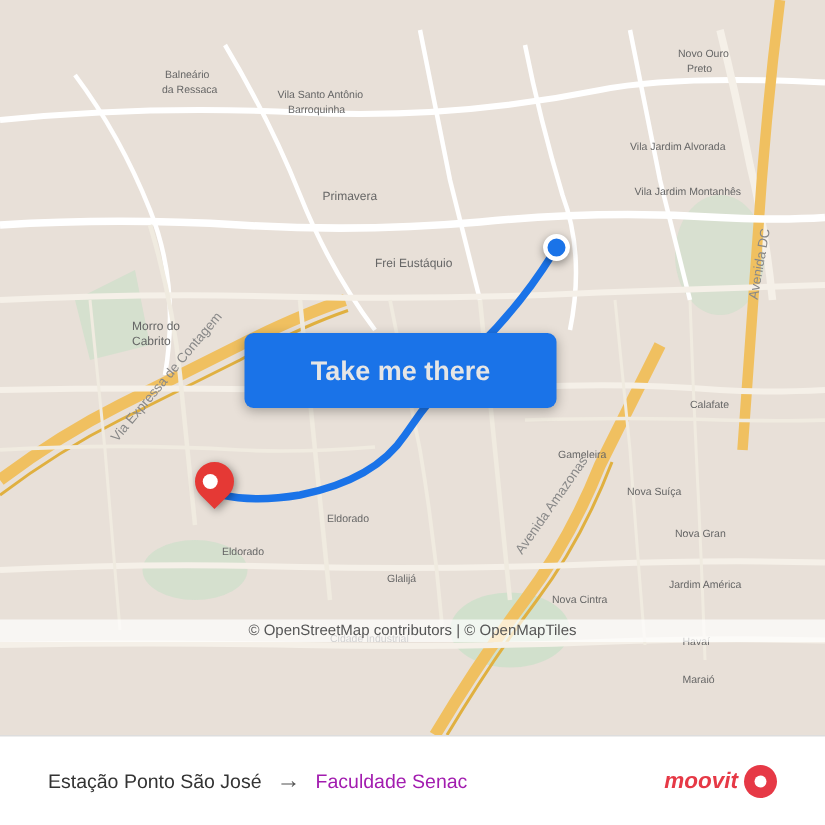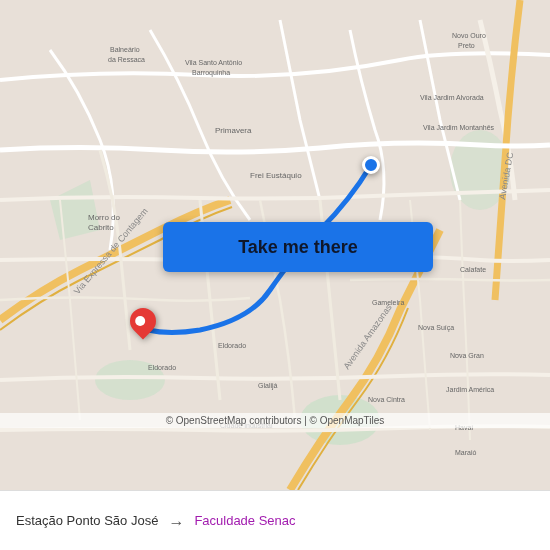--- a/index.html
+++ b/index.html
@@ -24,24 +24,24 @@
       position: absolute;
       top: 0; left: 0;
       width: 100%; height: 100%;
     }
 
     
     #take-me-there-btn {
       position: absolute;
       top: 222px;
       left: 163px;
-      width: 270px;
+      width: 208px;
       height: 50px;
       background: #1a73e8;
-      color: #0f172a;
+      color: #e5e5e5;
       border: none;
       border-radius: 6px;
       font-size: 18px;
       font-weight: bold;
       cursor: pointer;
       display: flex;
       align-items: center;
       justify-content: center;
       box-shadow: 0 2px 8px rgba(0,0,0,0.3);
       z-index: 10;
@@ -83,21 +83,21 @@
       transform: rotate(45deg);
     }
 
     
     #footer {
       width: 550px;
       height: 60px;
       background: white;
       display: flex;
       align-items: center;
-      padding: 0 16px;
+      padding: 0 32px;
       border-top: 1px solid #ddd;
     }
 
     #footer-from {
       font-size: 13px;
       color: #333;
       font-weight: 500;
     }
 
     #footer-arrow {
@@ -254,13 +254,17 @@
 
   <button id="take-me-there-btn">Take me there</button>
 
   <div id="attribution">© OpenStreetMap contributors | © OpenMapTiles</div>
 </div>
 
 <div id="footer">
   <span id="footer-from">Estação Ponto São José</span>
   <span id="footer-arrow">→</span>
   <span id="footer-to">Faculdade Senac</span>
+  <div id="moovit-logo">
+    <span class="moovit-text">moovit</span>
+    <div class="moovit-icon"></div>
+  </div>
 </div>
 
 </body></html>

